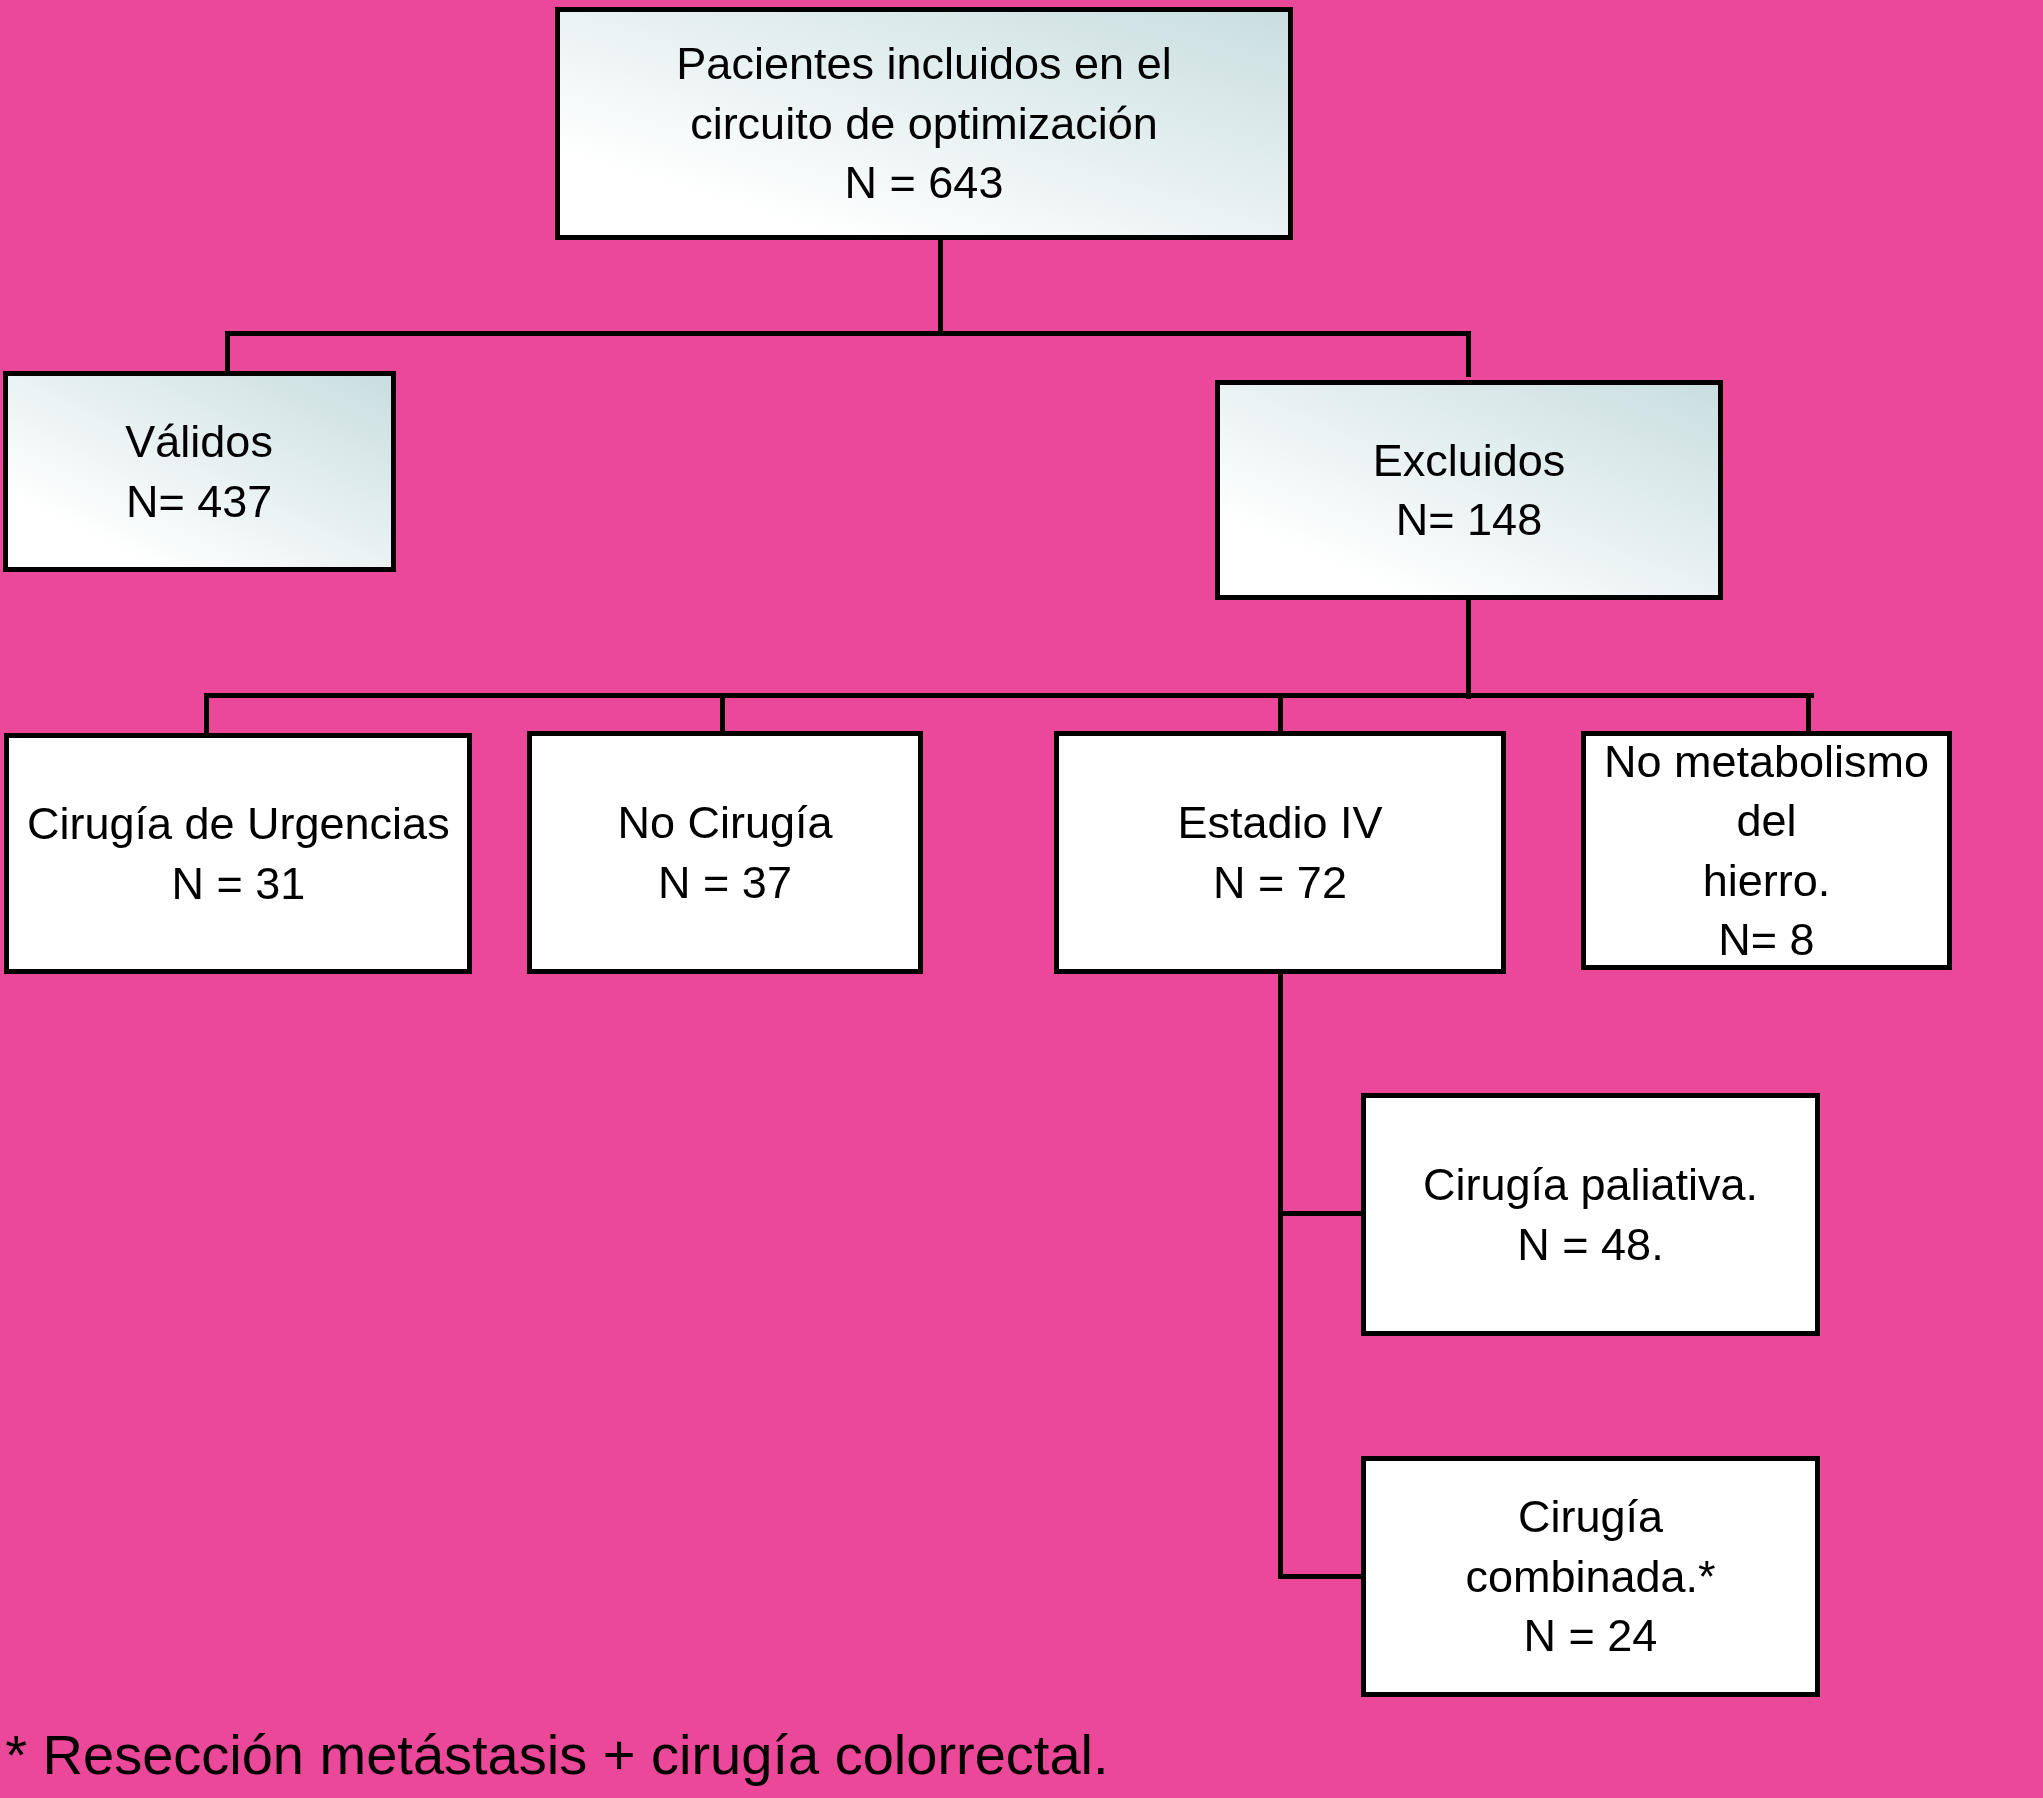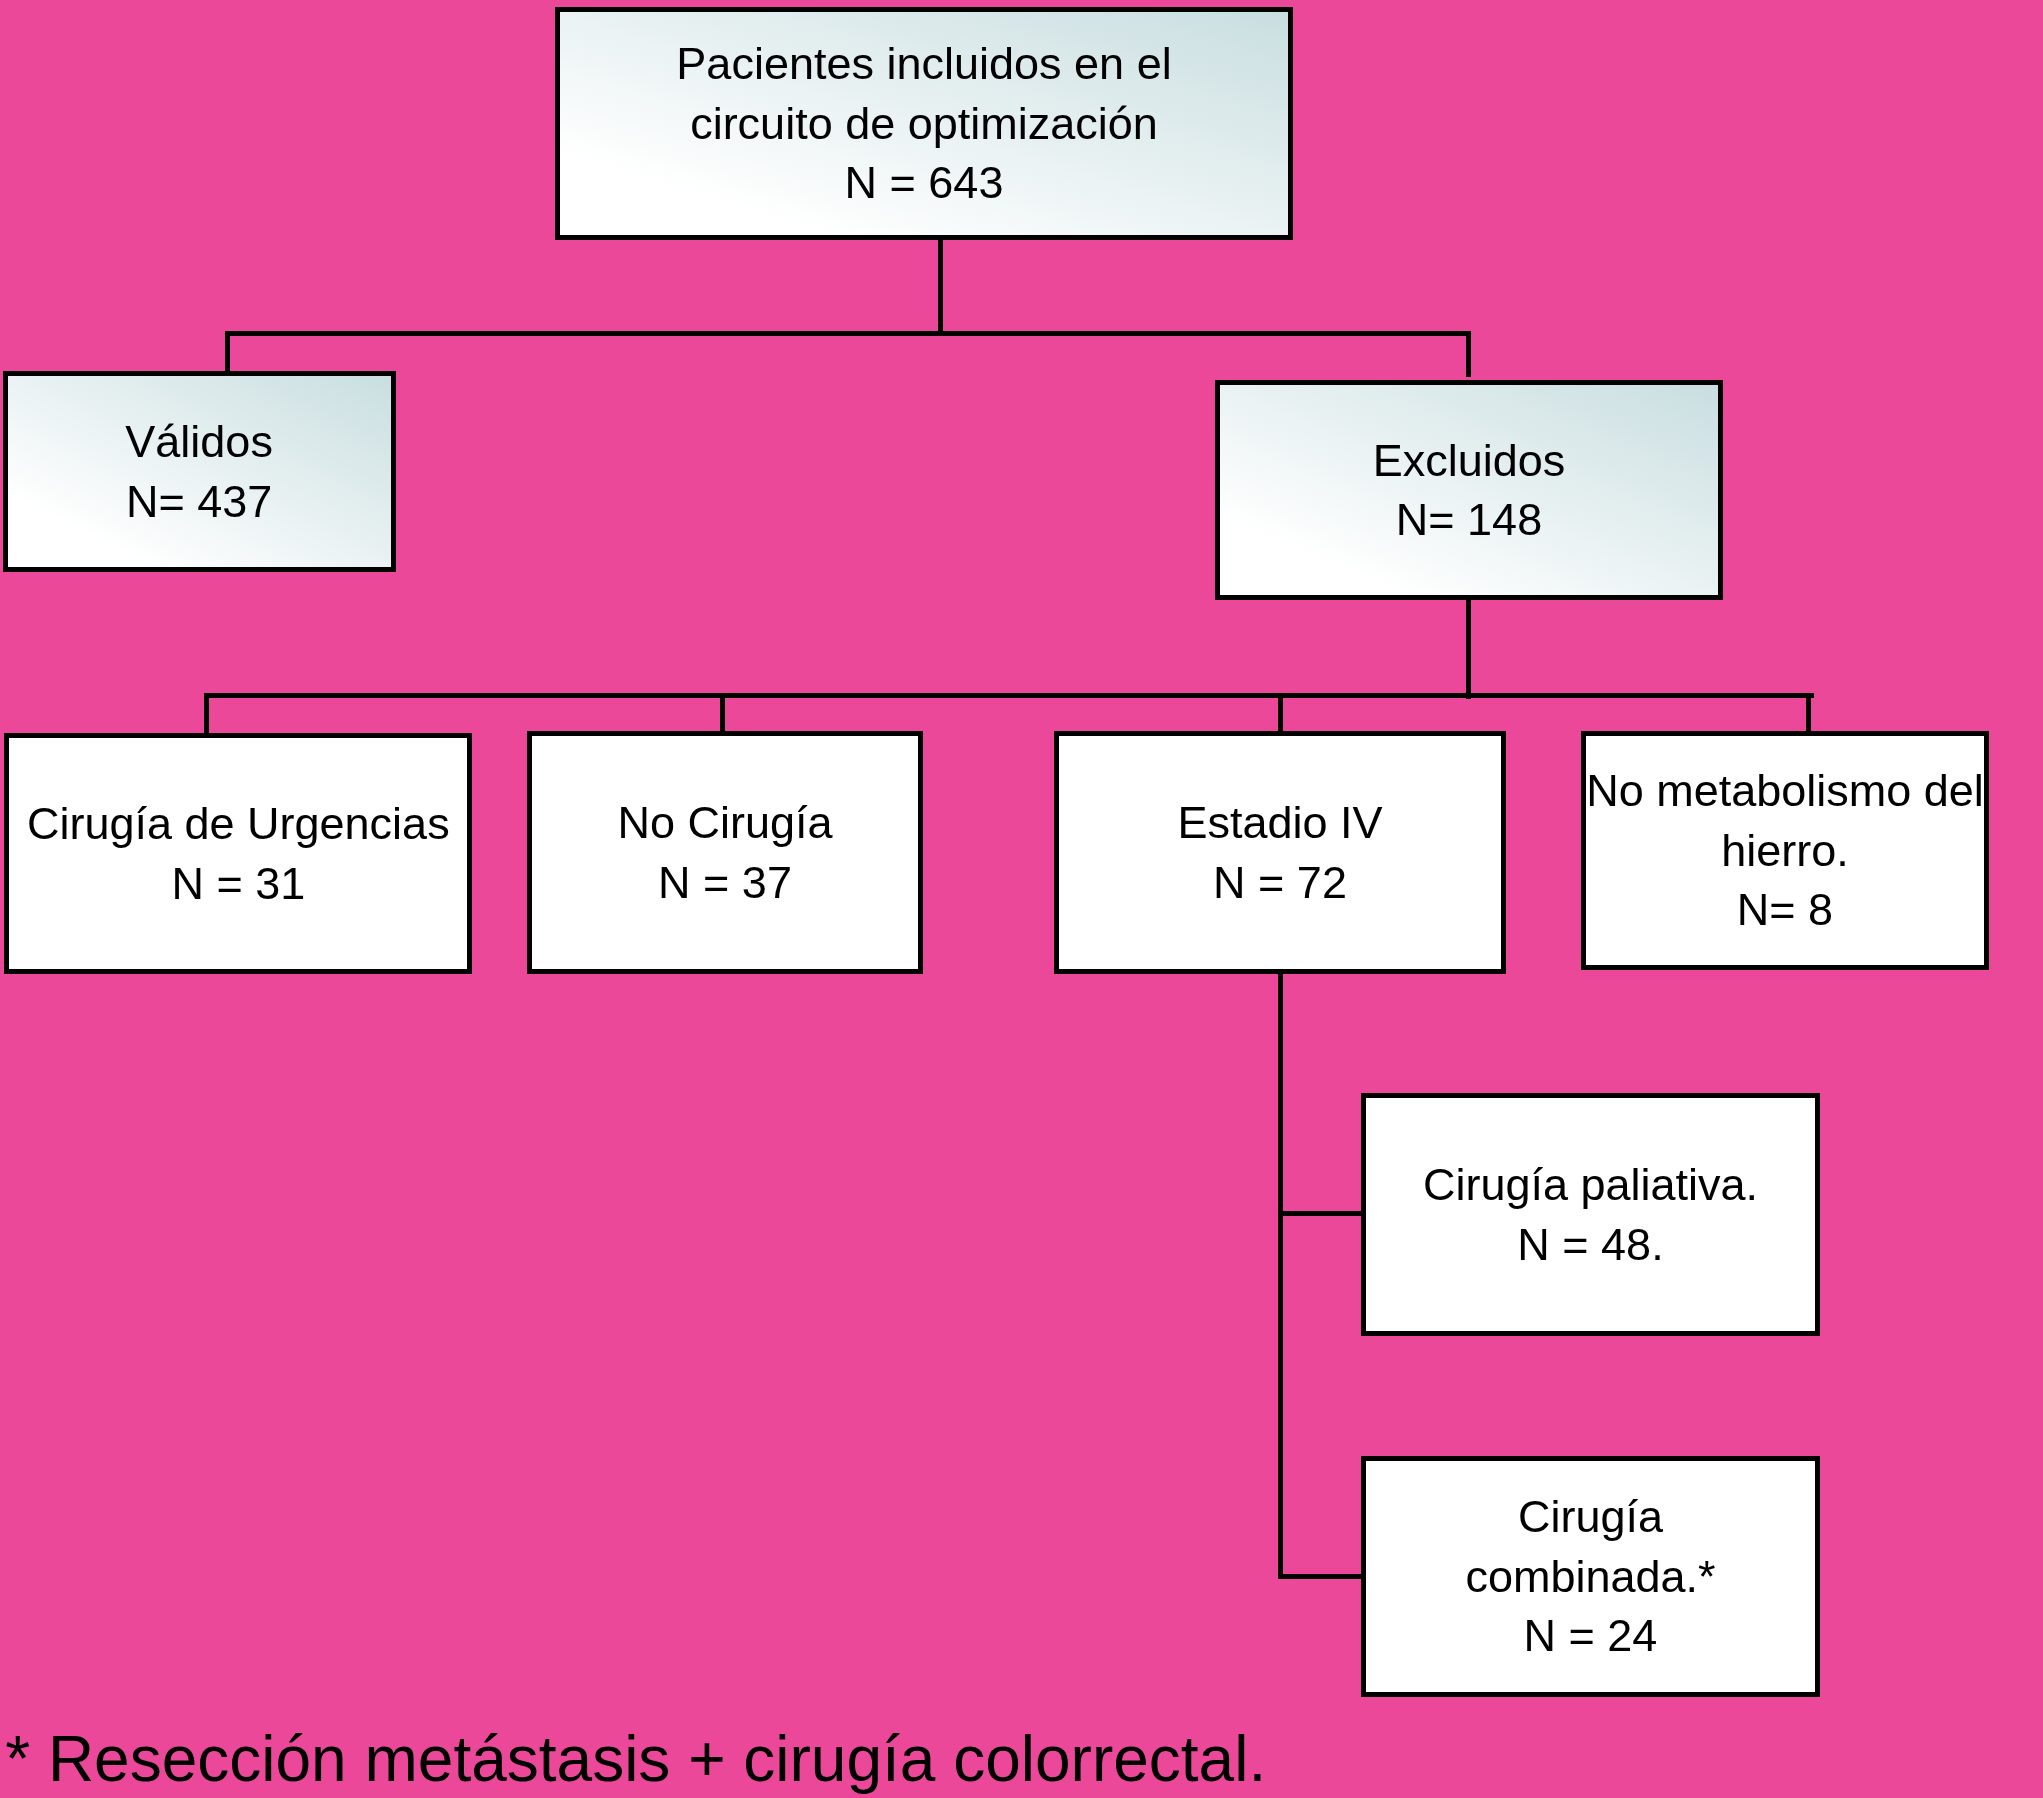--- a/index.html
+++ b/index.html
@@ -29,33 +29,33 @@
   }
   .ln { display: block; }
   .line {
     position: absolute;
     background: #000000;
   }
   .footnote {
     position: absolute;
     left: 5.2px;
     top: 1721px;
-    font-size: 64px;
+    font-size: 56px;
     line-height: 1.2;
     text-align: left;
   }
 
   
   #box-included   { left: 555px;  top: 6.9px;    width: 738px; height: 233px; }
   #box-validos    { left: 2.6px;    top: 371px;  width: 393px; height: 201px; }
   #box-excluidos  { left: 1215px; top: 380px;  width: 508px; height: 220px; }
   #box-urgencias  { left: 4.3px;    top: 733px;  width: 468px; height: 241px; }
   #box-nocirugia  { left: 527px;  top: 731px;  width: 396px; height: 243px; }
   #box-estadio    { left: 1054px; top: 731px;  width: 452px; height: 243px; }
-  #box-nometab    { left: 1581px; top: 731px;  width: 408px; height: 239px; }
+  #box-nometab    { left: 1581px; top: 731px;  width: 371px; height: 239px; }
   #box-paliativa  { left: 1361px; top: 1093px; width: 459px; height: 243px; }
   #box-combinada  { left: 1361px; top: 1456px; width: 459px; height: 241px; }
 
   
   #ln-top-down      { left: 938px; top: 240px;  width: 5.2px;    height: 96px; }
   #ln-branch1       { left: 225px;  top: 331px;  width: 1246px; height: 5.2px;   }
   #ln-validos-down  { left: 225px;  top: 331px;  width: 5.2px;    height: 45px;  }
   #ln-excl-down     { left: 1466px; top: 331px;  width: 5.2px;    height: 46px;  }
   #ln-excl-out      { left: 1466px; top: 592px;  width: 5.2px;    height: 107px; }
   #ln-branch2       { left: 204px;  top: 693px;  width: 1610px; height: 5.2px;   }

